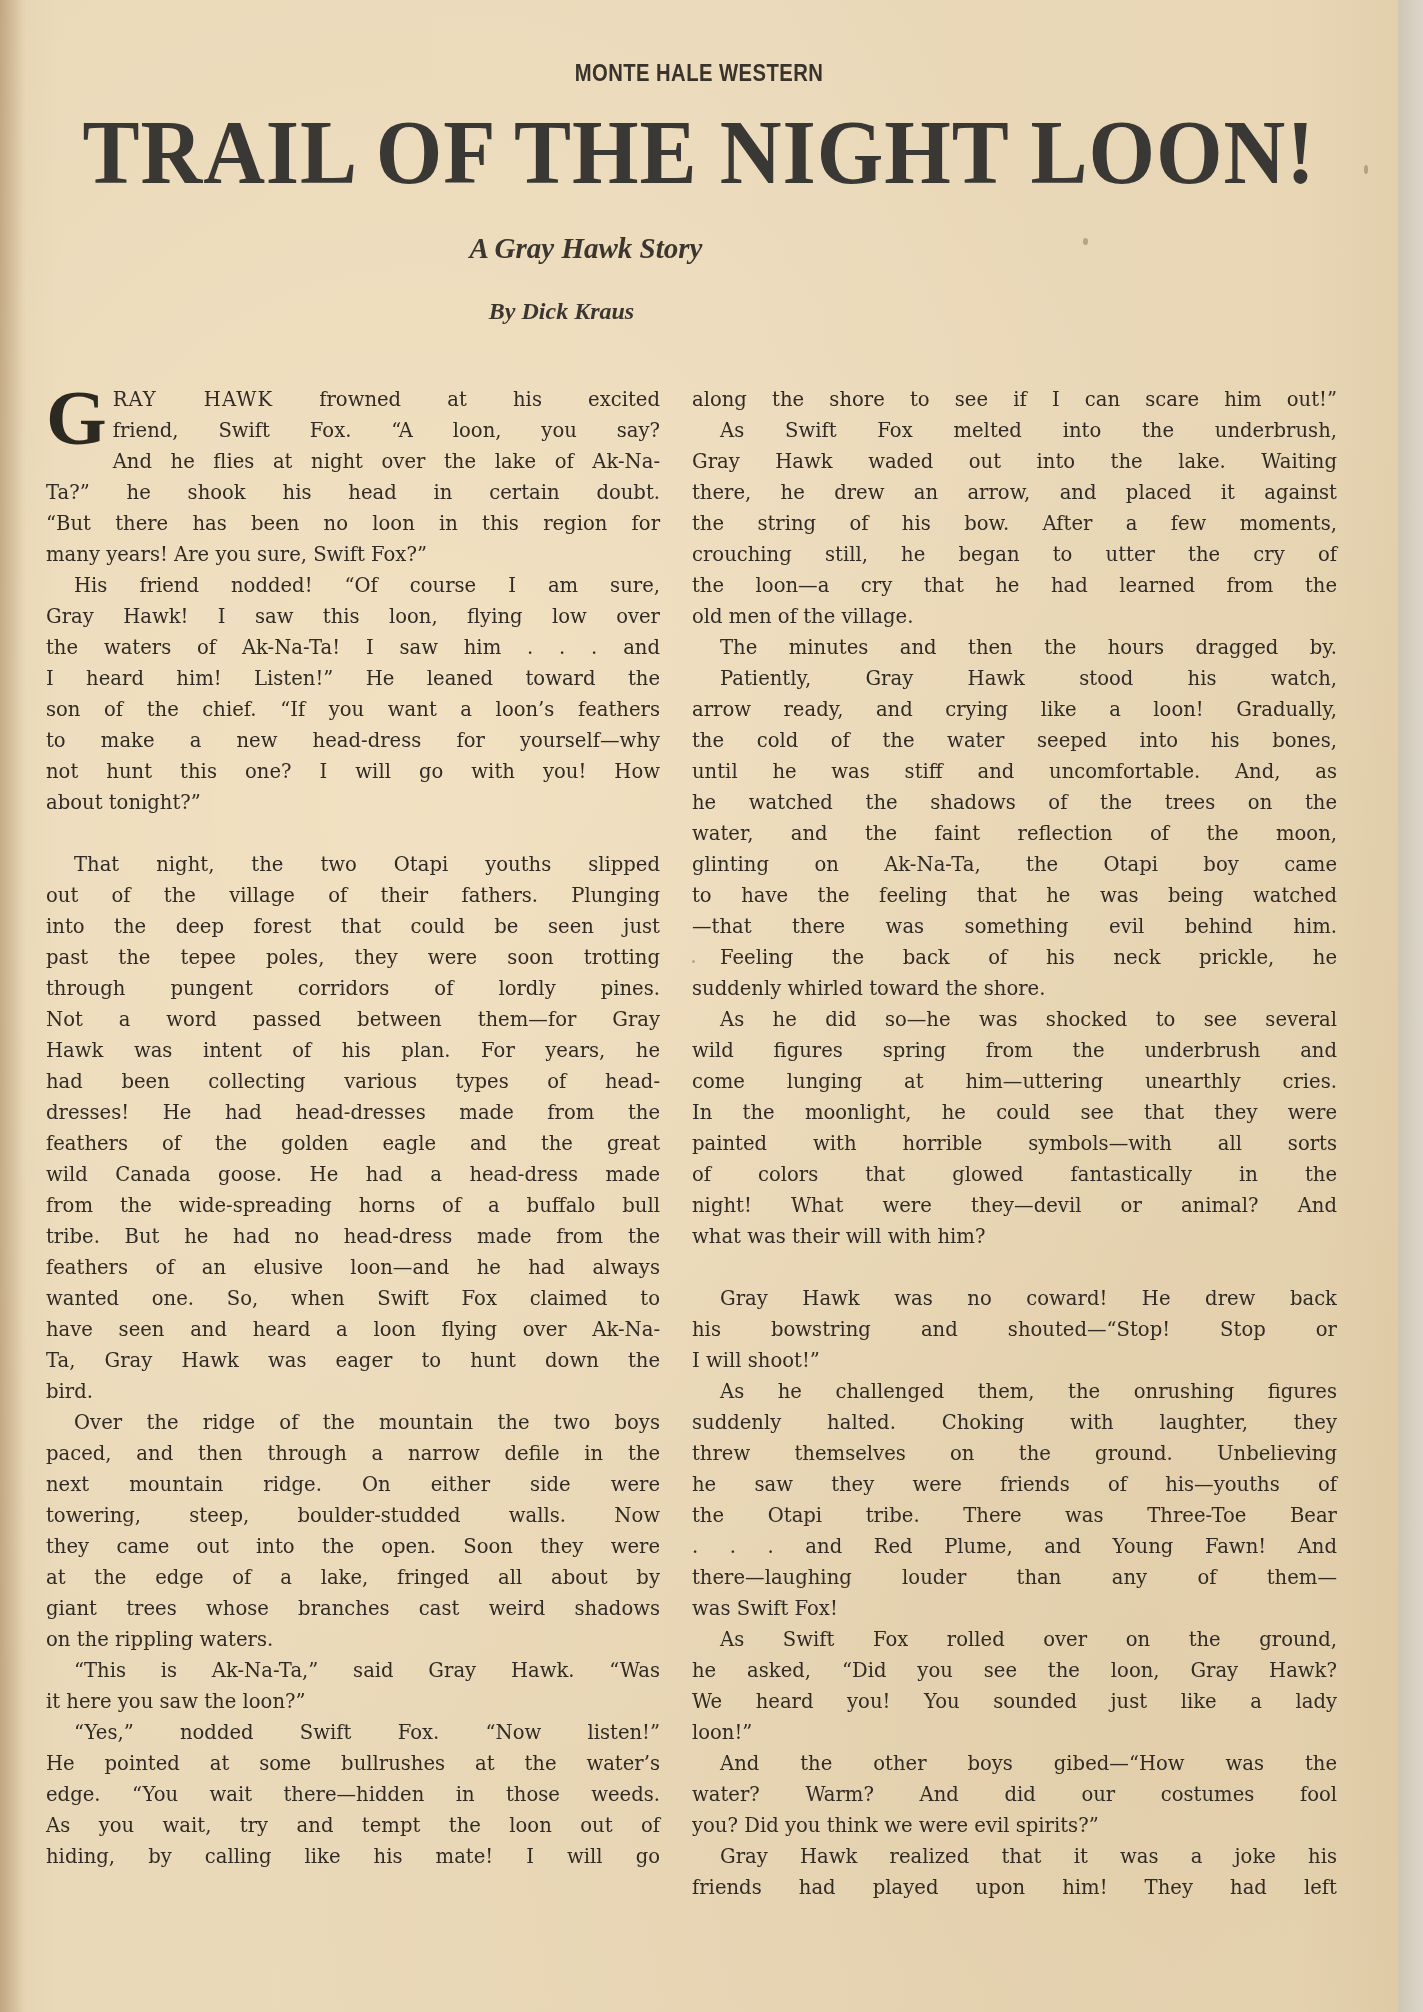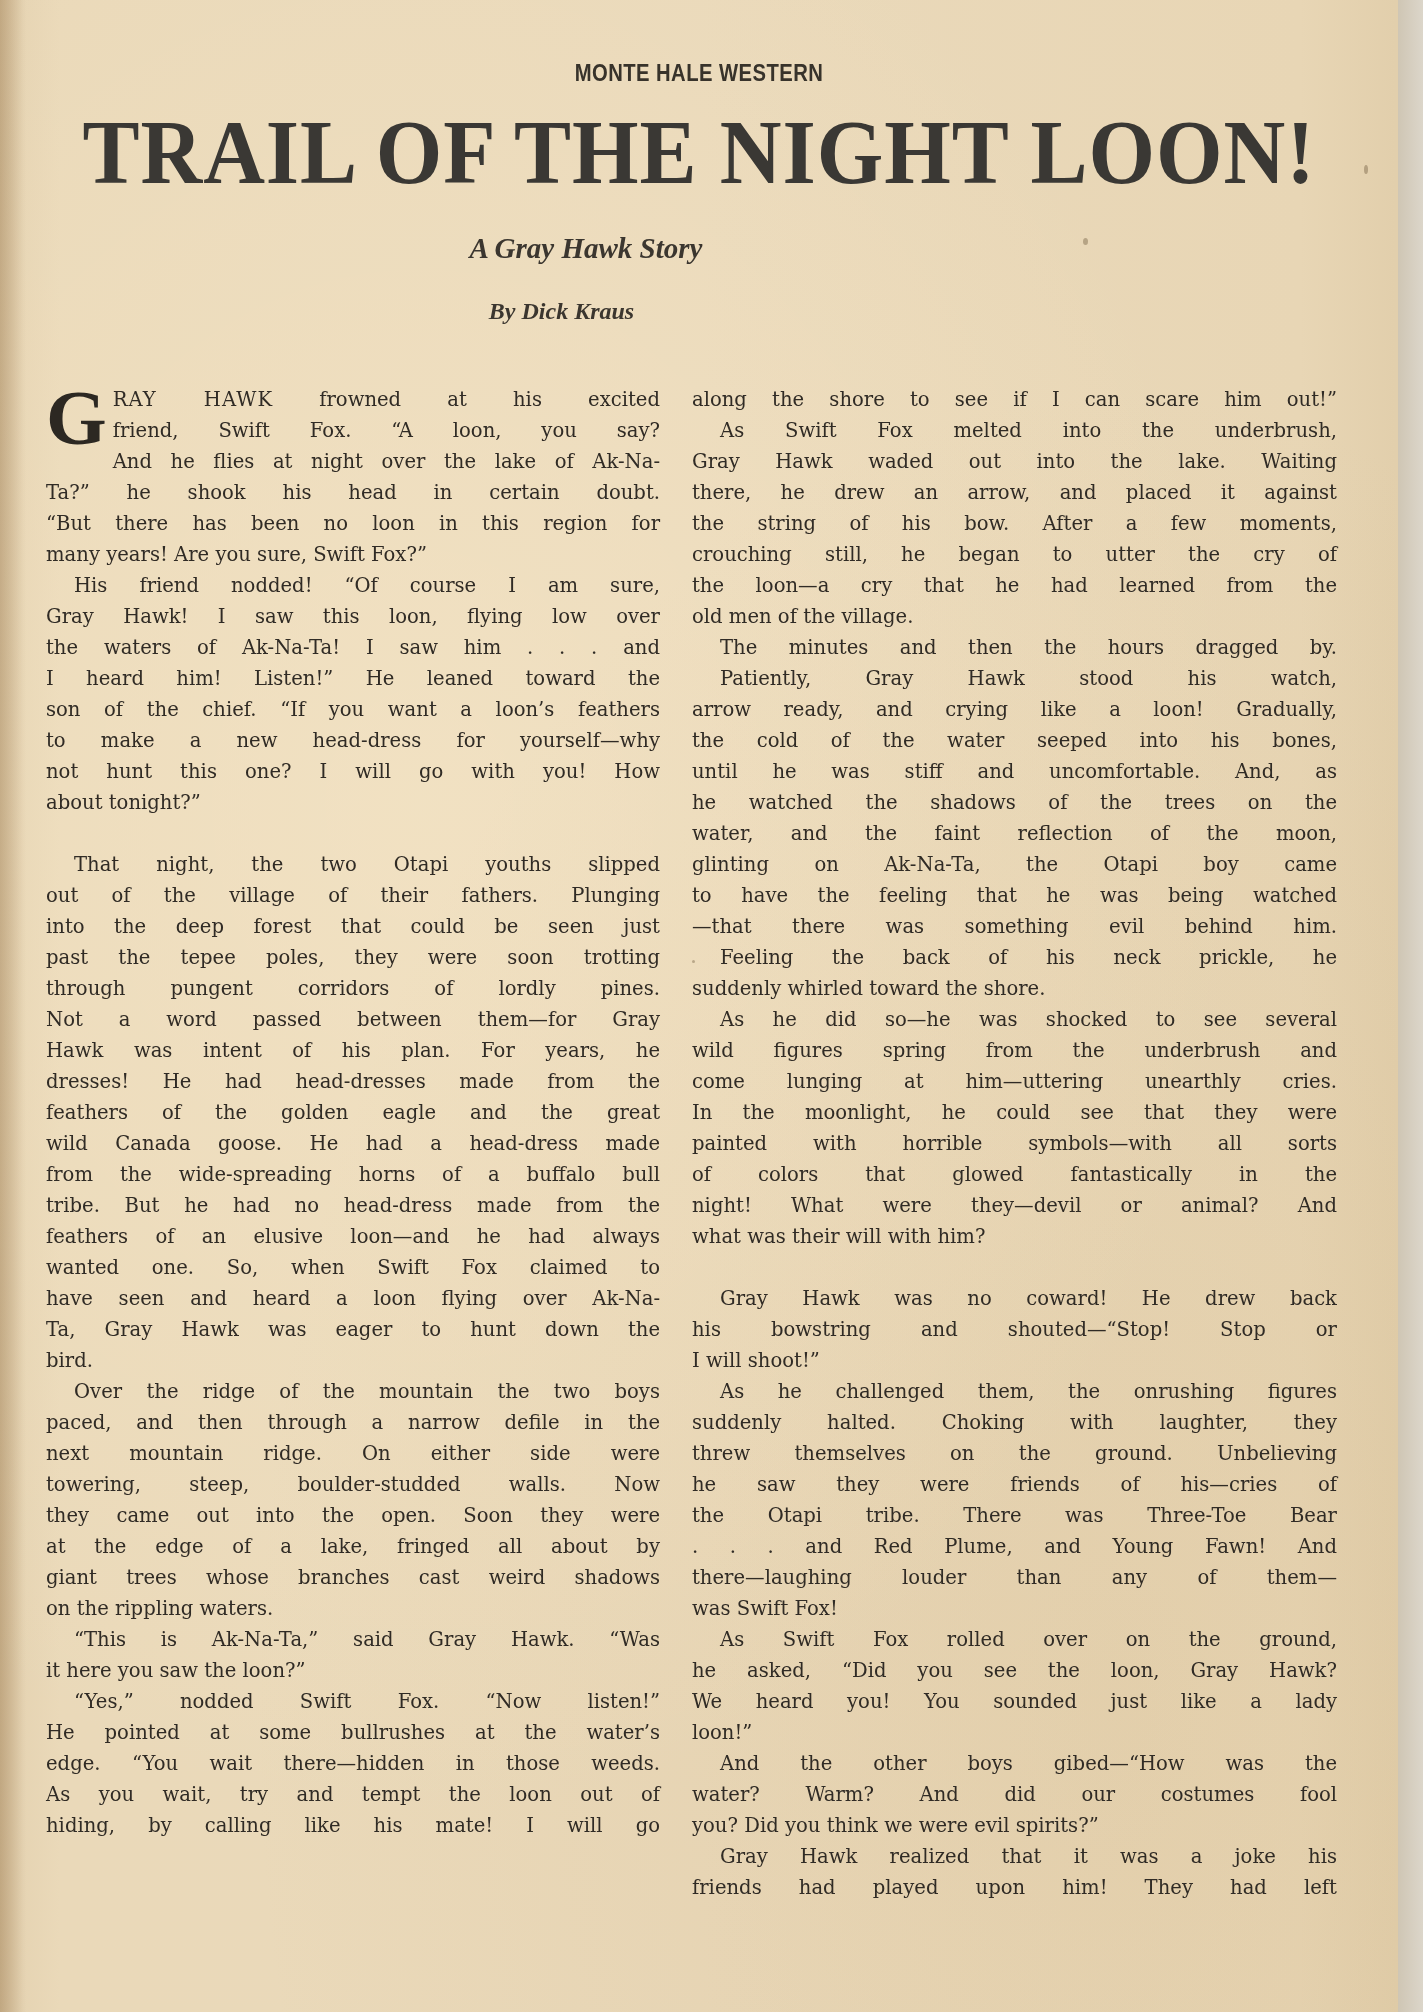--- a/index.html
+++ b/index.html
@@ -161,20 +161,21 @@
         <span class="line">not hunt this one? I will go with you! How</span>
         <span class="line last">about tonight?”</span>
         <span class="line ">&nbsp;</span>
         <span class="line indent">That night, the two Otapi youths slipped</span>
         <span class="line">out of the village of their fathers. Plunging</span>
         <span class="line">into the deep forest that could be seen just</span>
         <span class="line">past the tepee poles, they were soon trotting</span>
         <span class="line">through pungent corridors of lordly pines.</span>
         <span class="line">Not a word passed between them—for Gray</span>
         <span class="line">Hawk was intent of his plan. For years, he</span>
+        <span class="line">had been collecting various types of head-</span>
         <span class="line">dresses! He had head-dresses made from the</span>
         <span class="line">feathers of the golden eagle and the great</span>
         <span class="line">wild Canada goose. He had a head-dress made</span>
         <span class="line">from the wide-spreading horns of a buffalo bull</span>
         <span class="line">tribe. But he had no head-dress made from the</span>
         <span class="line">feathers of an elusive loon—and he had always</span>
         <span class="line">wanted one. So, when Swift Fox claimed to</span>
         <span class="line">have seen and heard a loon flying over Ak-Na-</span>
         <span class="line">Ta, Gray Hawk was eager to hunt down the</span>
         <span class="line last">bird.</span>
@@ -225,21 +226,21 @@
       <span class="line">of colors that glowed fantastically in the</span>
       <span class="line">night! What were they—devil or animal? And</span>
       <span class="line last">what was their will with him?</span>
       <span class="line ">&nbsp;</span>
       <span class="line indent">Gray Hawk was no coward! He drew back</span>
       <span class="line">his bowstring and shouted—“Stop! Stop or</span>
       <span class="line last">I will shoot!”</span>
       <span class="line indent">As he challenged them, the onrushing figures</span>
       <span class="line">suddenly halted. Choking with laughter, they</span>
       <span class="line">threw themselves on the ground. Unbelieving</span>
-      <span class="line">he saw they were friends of his—cries of</span>
+      <span class="line">he saw they were friends of his—youths of</span>
       <span class="line">the Otapi tribe. There was Three-Toe Bear</span>
       <span class="line">. . . and Red Plume, and Young Fawn! And</span>
       <span class="line">there—laughing louder than any of them—</span>
       <span class="line last">was Swift Fox!</span>
       <span class="line indent">As Swift Fox rolled over on the ground,</span>
       <span class="line">he asked, “Did you see the loon, Gray Hawk?</span>
       <span class="line">We heard you! You sounded just like a lady</span>
       <span class="line last">loon!”</span>
       <span class="line indent">And the other boys gibed—“How was the</span>
       <span class="line">water? Warm? And did our costumes fool</span>

